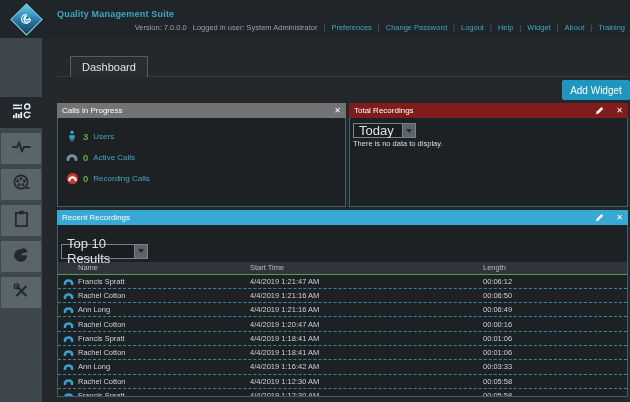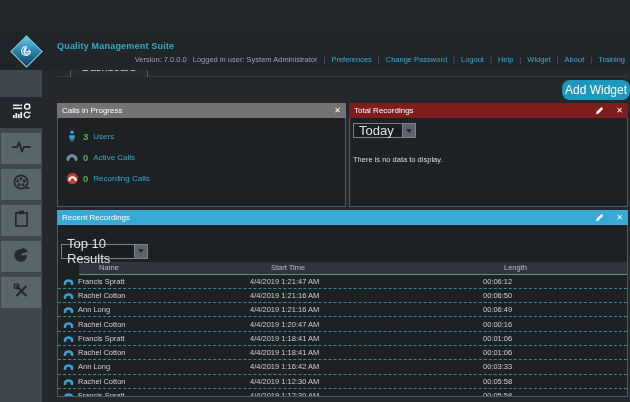--- a/index.html
+++ b/index.html
@@ -1,20 +1,20 @@
 <!DOCTYPE html>
 <html><head>
 <meta charset="utf-8">
 <style>
   html,body{margin:0;padding:0;background:#24282b;width:630px;height:402px;overflow:hidden;
     font-family:"Liberation Sans","DejaVu Sans",sans-serif;-webkit-font-smoothing:antialiased;}
   .stage{position:relative;width:630px;height:402px;}
 
   
-  .hdr{position:absolute;left:0;top:0;width:630px;height:38px;background:#1f2529;z-index:5;margin-top:32px;}
+  .hdr{position:absolute;left:0;top:0;width:630px;height:38px;background:#1f2529;z-index:5;}
   .logo{position:absolute;left:11px;top:4px;width:30px;height:30px;}
   .logo .diamond{position:absolute;left:4px;top:4px;width:21px;height:21px;transform:rotate(45deg);
     background:linear-gradient(135deg,#66cfe2 0%,#2e86b5 45%,#123a5c 100%);border:1px solid #8adcee;}
   .logo .swirl{position:absolute;left:0;top:0;width:30px;height:30px;display:flex;align-items:center;justify-content:center;}
   .app-title{position:absolute;left:57px;top:9px;color:#3fa7c2;font-weight:bold;font-size:9px;letter-spacing:.2px;}
   .hdr-meta{position:absolute;right:5px;top:22px;height:11px;display:flex;align-items:center;gap:6px;
     font-size:7.5px;color:#99a1a7;white-space:nowrap;}
   .hdr-meta .lnk{color:#3fa7c2;cursor:pointer;}
   .hdr-meta .sep{color:#5f686e;}
 
@@ -24,21 +24,21 @@
     display:flex;align-items:center;justify-content:center;color:#22282c;cursor:pointer;}
   .side-btn.first{margin-top:59px;}
   .side-btn.active{background:#23282c;color:#f2f4f5;width:42px;margin-left:0;margin-right:0;}
 
   
   .tab{position:absolute;left:70px;top:56px;height:20px;padding:0 11px;background:#282d31;
     border:1px solid #535c62;border-bottom:none;color:#e0e4e6;font-size:11px;
     display:flex;align-items:center;z-index:2;}
   .tabline{position:absolute;left:57px;top:76px;width:571px;height:1px;background:#33393d;}
   .add-widget{position:absolute;left:562px;top:80px;width:68px;height:20px;background:#1e96be;
-    border-radius:8px;color:#fff;font-size:12px;display:flex;align-items:center;justify-content:center;cursor:pointer;}
+    border-radius:2px;color:#fff;font-size:10px;display:flex;align-items:center;justify-content:center;cursor:pointer;}
 
   
   .widget{position:absolute;display:flex;flex-direction:column;}
   .w-calls{left:57px;top:103px;width:289px;height:104px;}
   .w-total{left:349px;top:103px;width:279px;height:104px;}
   .w-recent{left:57px;top:210px;width:571px;height:187px;}
   .w-head{height:15px;flex:0 0 15px;display:flex;align-items:center;padding:0 5px;font-size:8px;color:#fff;}
   .w-head .ttl{flex:1;}
   .w-head.green{background:#737373;}
   .w-head.purple{background:#7f1d1d;}
@@ -49,35 +49,35 @@
 
   
   .calls-body{padding:11px 0 0 8px;}
   .stat{height:14px;display:flex;align-items:center;gap:5px;margin-bottom:7px;}
   .stat .ico{width:12px;display:flex;justify-content:center;}
   .stat .num{color:#52b152;font-size:9.5px;font-weight:bold;}
   .stat .lbl{color:#3fa7c2;font-size:8px;}
 
   
   .total-body{padding:3px;}
-  .empty-msg{margin-top:16px;color:#d9dde0;font-size:7.5px;}
+  .empty-msg{margin-top:0;color:#d9dde0;font-size:7.5px;}
 
   
   .dropdown{display:inline-flex;height:13px;border:1px solid #79828a;background:#1b1e21;
     color:#dde1e3;font-size:13px;align-items:center;cursor:pointer;}
   .dd-label{padding:0 5px;}
   .dd-btn{width:12px;height:13px;background:#5a646a;border-left:1px solid #79828a;
     display:flex;align-items:center;justify-content:center;}
   .dd-caret{width:0;height:0;border-left:3px solid transparent;border-right:3px solid transparent;
     border-top:4px solid #242a2e;}
 
   
   .filter-row{padding:9px 0 3px 3px;}
   .thead{height:12px;background:#2f353a;border-bottom:1px solid #4e9e50;display:flex;
-    align-items:center;font-size:7.5px;color:#b4bbc0;margin-left:21px;}
+    align-items:center;font-size:7.5px;color:#b4bbc0;}
   .c-icon{width:20px;flex:0 0 20px;display:flex;justify-content:center;}
   .c-name{width:172px;flex:0 0 172px;}
   .c-start{width:233px;flex:0 0 233px;}
   .c-len{flex:1;}
   .trow{height:13.3px;display:flex;align-items:center;font-size:7.5px;color:#ccd1d5;
     border-bottom:1px dashed #2e8aa0;cursor:pointer;}
   .trow:last-child{border-bottom:none;}
 </style>
 </head>
 <body>

